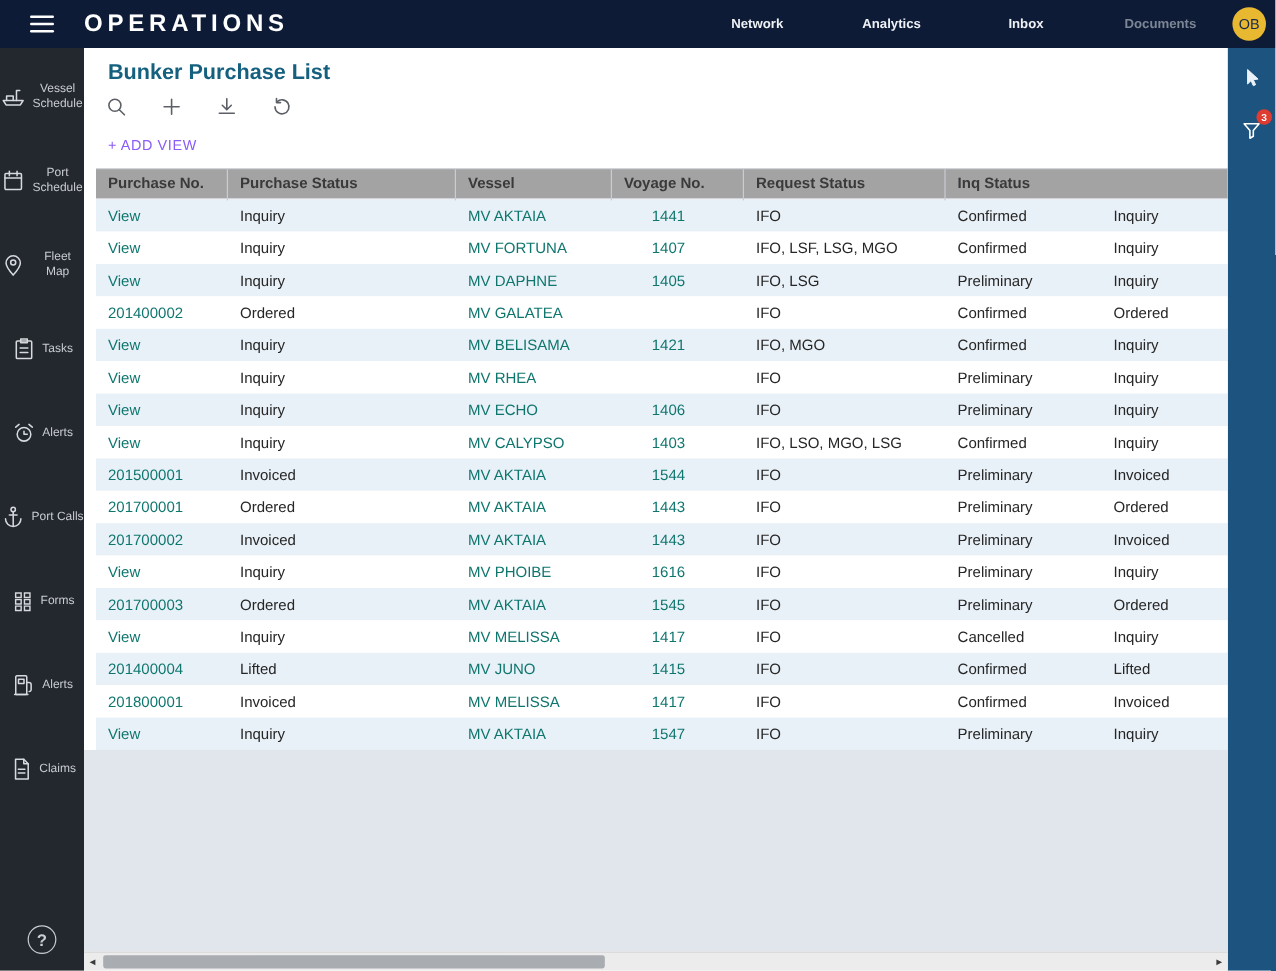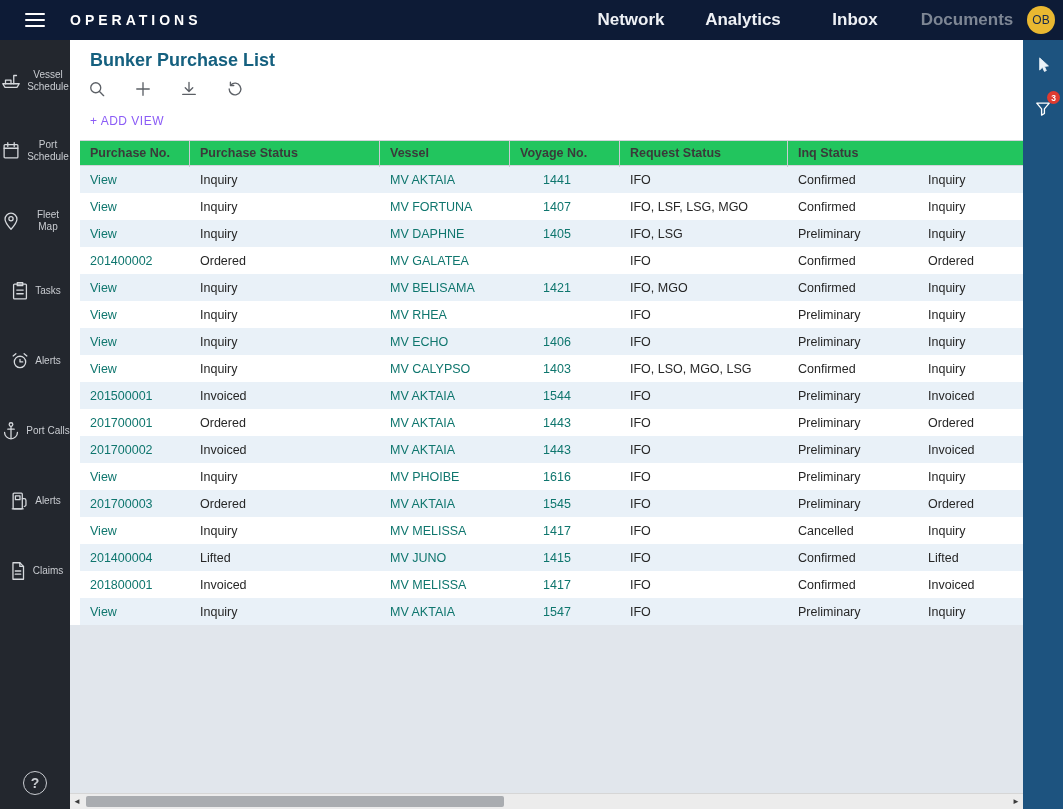--- a/index.html
+++ b/index.html
@@ -4,23 +4,23 @@
 <style>
   * { box-sizing: border-box; margin: 0; padding: 0; }
   html,body { width:1063px; height:809px; overflow:hidden; }
   body { font-family:"Liberation Sans", sans-serif; background:#fff; }
   .app { width:1063px; height:809px; display:flex; flex-direction:column; }
 
   
   .navbar { flex:0 0 40px; background:#0d1b36; display:flex; align-items:center; color:#fff; }
   .hamburger { width:70px; display:flex; flex-direction:column; align-items:center; gap:4px; cursor:pointer; }
   .hamburger span { display:block; width:20px; height:2px; background:#fff; border-radius:1px; }
-  .brand { font-size:14px; font-weight:bold; letter-spacing:4px; color:#fff; }
+  .brand { font-size:20px; font-weight:bold; letter-spacing:4px; color:#fff; }
   .nav-items { margin-left:auto; display:flex; align-items:center; }
-  .nav-item { width:112px; text-align:center; font-size:17px; font-weight:600; color:#eef1f5; cursor:pointer; text-decoration:none; }
+  .nav-item { width:112px; text-align:center; font-size:11px; font-weight:600; color:#eef1f5; cursor:pointer; text-decoration:none; }
   .nav-item.disabled { color:#7d8694; }
   .avatar { width:28px; height:28px; border-radius:50%; background:#e9b831; color:#16294d;
             display:flex; align-items:center; justify-content:center; font-size:12px; font-weight:normal;
             margin:0 8px 0 4px; cursor:pointer; }
 
   
   .body-row { flex:1; display:flex; min-height:0; }
 
   
   .sidebar { flex:0 0 70px; background:#23272e; display:flex; flex-direction:column; align-items:center; padding-top:6px; }
@@ -35,21 +35,21 @@
   .content { flex:1; min-width:0; display:flex; flex-direction:column; background:#fff; position:relative; }
   .page-title { margin:10px 0 0 20px; font-size:18px; line-height:20px; font-weight:bold; color:#15607f; }
   .toolbar { margin:8px 0 0 16px; height:22px; display:flex; align-items:center; gap:24px; }
   .tool-btn { width:22px; height:22px; display:flex; align-items:center; justify-content:center; cursor:pointer; }
   .add-view { margin:14px 0 0 20px; height:14px; font-size:12px; font-weight:normal; letter-spacing:0.5px;
               color:#8b5cf6; cursor:pointer; width:max-content; }
 
   
   .table { margin:12px 0 0 10px; }
   .thead, .trow { display:grid; grid-template-columns:110px 190px 130px 110px 168px 130px minmax(0,1fr); align-items:center; }
-  .thead { background:#22c55e; border-top:1px solid #d2d4da; border-bottom:1px solid #d2d4da; height:26px; }
+  .thead { background:#a3a3a3; border-top:1px solid #d2d4da; border-bottom:1px solid #d2d4da; height:26px; }
   .th { font-size:12.5px; font-weight:bold; color:#3a3a3a; padding-left:10px; height:26px; line-height:25px;
         border-right:1px solid #c9ccd3; white-space:nowrap; overflow:hidden; cursor:pointer; }
   .th:last-child { border-right:none; }
   .trow { height:27px; background:#fff; }
   .trow.alt { background:#e9f1f8; }
   .td { font-size:12.5px; color:#262626; padding-left:10px; white-space:nowrap; overflow:hidden; }
   .td.link { color:#0f766e; cursor:pointer; }
   .td.num { text-align:center; padding-right:16px; padding-left:0; }
 
   .fill { flex:1; background:#e1e6ec; }
@@ -144,20 +144,28 @@
               <circle cx="12" cy="5" r="2"></circle>
               <path d="M12 7v13"></path>
               <path d="M8.5 10h7"></path>
               <path d="M5 13.5a7 7 0 0 0 14 0"></path>
             </svg>
         </span>
         <span class="slabel">Port Calls</span>
       </div>
       <div class="side-item">
         <span>
+          <svg width="22" height="22" viewBox="0 0 24 24" fill="none" stroke="#d6d9dd" stroke-width="1.3">
+              <path d="M5.5 4.5h5v4h-5zM13.5 4.5h5v4h-5zM5.5 10.5h5v4h-5zM13.5 10.5h5v4h-5zM5.5 16.5h5v4h-5zM13.5 16.5h5v4h-5z"></path>
+            </svg>
+        </span>
+        <span class="slabel">Forms</span>
+      </div>
+      <div class="side-item">
+        <span>
           <svg width="22" height="22" viewBox="0 0 24 24" fill="none" stroke="#d6d9dd" stroke-width="1.4" stroke-linecap="round" stroke-linejoin="round">
               <rect x="4.5" y="3.5" width="10" height="17" rx="1"></rect>
               <rect x="7" y="6.5" width="5" height="4"></rect>
               <path d="M14.5 9.5h2a2 2 0 0 1 2 2v4.5a1.8 1.8 0 0 1-1.8 1.8"></path>
               <path d="M3.5 20.5h12"></path>
             </svg>
         </span>
         <span class="slabel">Alerts</span>
       </div>
       <div class="side-item">

